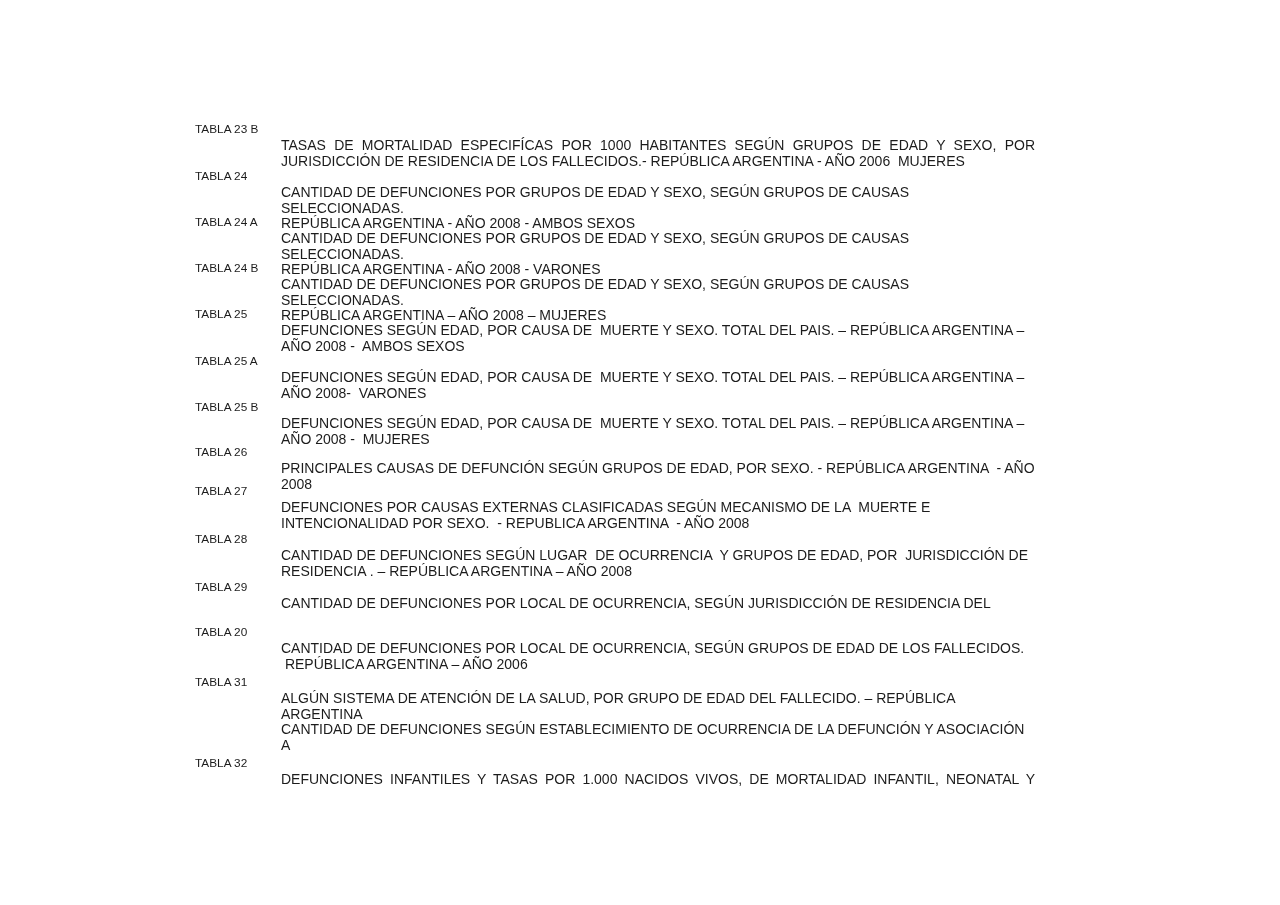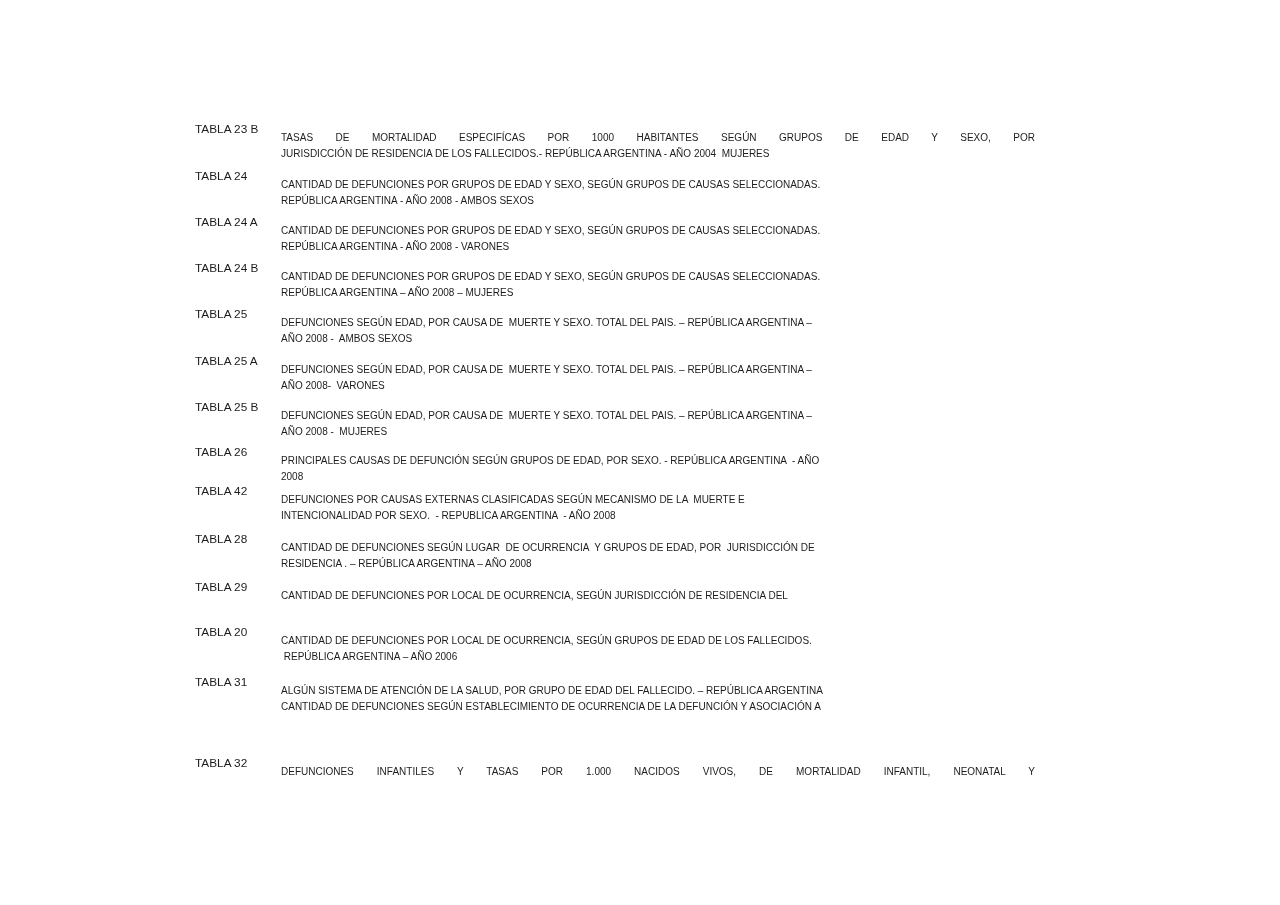--- a/index.html
+++ b/index.html
@@ -26,23 +26,23 @@
     top: 0;
     width: 84px;
     font-size: 11.8px;
     line-height: 15.5px;
     color: #1c1c1c;
     white-space: pre;
   }
   .entry .desc {
     position: absolute;
     left: 281px;
-    top: 8px;
+    top: 16px;
     width: 754px;
-    font-size: 10px;
+    font-size: 14px;
     line-height: 15.5px;
     color: #1c1c1c;
   }
   .entry .desc .line {
     white-space: pre-wrap;
   }
   .entry .desc .line.justify {
     white-space: normal;
     text-align: justify;
     text-align-last: justify;
@@ -61,21 +61,21 @@
 </style>
 </head>
 <body>
 
 <div class="page">
   <div id="toc">
   <div class="entry" style="top: 122px;">
     <div class="label">TABLA 23 B</div>
     <div class="desc">
           <div class="line justify">TASAS DE MORTALIDAD ESPECIFÍCAS POR 1000 HABITANTES SEGÚN GRUPOS DE EDAD Y SEXO, POR</div>
-          <div class="line">JURISDICCIÓN DE RESIDENCIA DE LOS FALLECIDOS.- REPÚBLICA ARGENTINA - AÑO 2004  MUJERES</div>
+          <div class="line">JURISDICCIÓN DE RESIDENCIA DE LOS FALLECIDOS.- REPÚBLICA ARGENTINA - AÑO 2006  MUJERES</div>
         </div>
     <div class="page-num">33</div>
   </div>
 
   <div class="entry" style="top: 169px;">
     <div class="label">TABLA 24</div>
     <div class="desc">
           <div class="line">CANTIDAD DE DEFUNCIONES POR GRUPOS DE EDAD Y SEXO, SEGÚN GRUPOS DE CAUSAS SELECCIONADAS.</div>
           <div class="line">REPÚBLICA ARGENTINA - AÑO 2008 - AMBOS SEXOS</div>
         </div>
@@ -130,21 +130,21 @@
   <div class="entry" style="top: 445px;">
     <div class="label">TABLA 26</div>
     <div class="desc">
           <div class="line">PRINCIPALES CAUSAS DE DEFUNCIÓN SEGÚN GRUPOS DE EDAD, POR SEXO. - REPÚBLICA ARGENTINA  - AÑO</div>
           <div class="line">2008</div>
         </div>
     <div class="page-num">67</div>
   </div>
 
   <div class="entry" style="top: 484px;">
-    <div class="label">TABLA 42</div>
+    <div class="label">TABLA 27</div>
     <div class="desc">
           <div class="line">DEFUNCIONES POR CAUSAS EXTERNAS CLASIFICADAS SEGÚN MECANISMO DE LA  MUERTE E</div>
           <div class="line">INTENCIONALIDAD POR SEXO.  - REPUBLICA ARGENTINA  - AÑO 2008</div>
         </div>
     <div class="page-num">72</div>
   </div>
 
   <div class="entry" style="top: 532px;">
     <div class="label">TABLA 28</div>
     <div class="desc">

